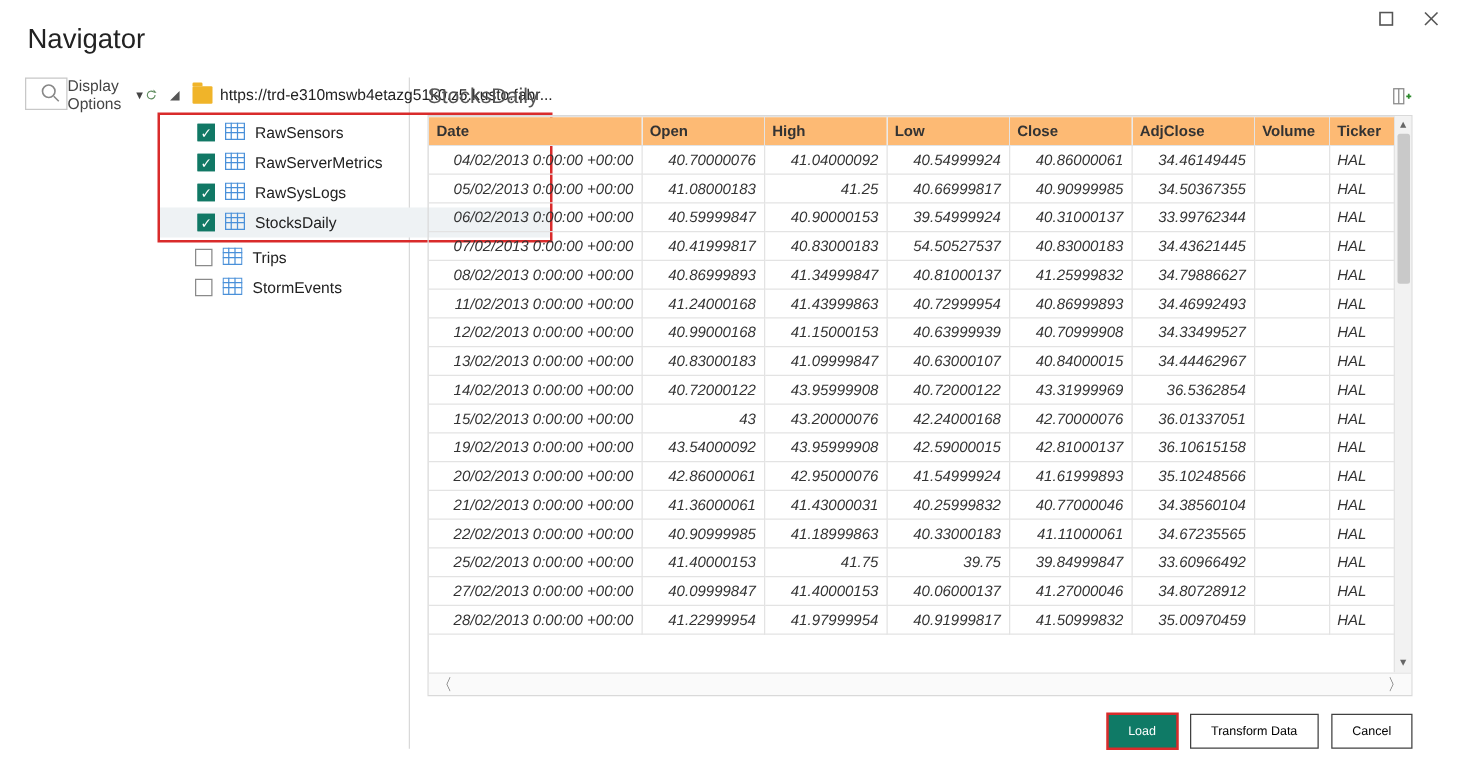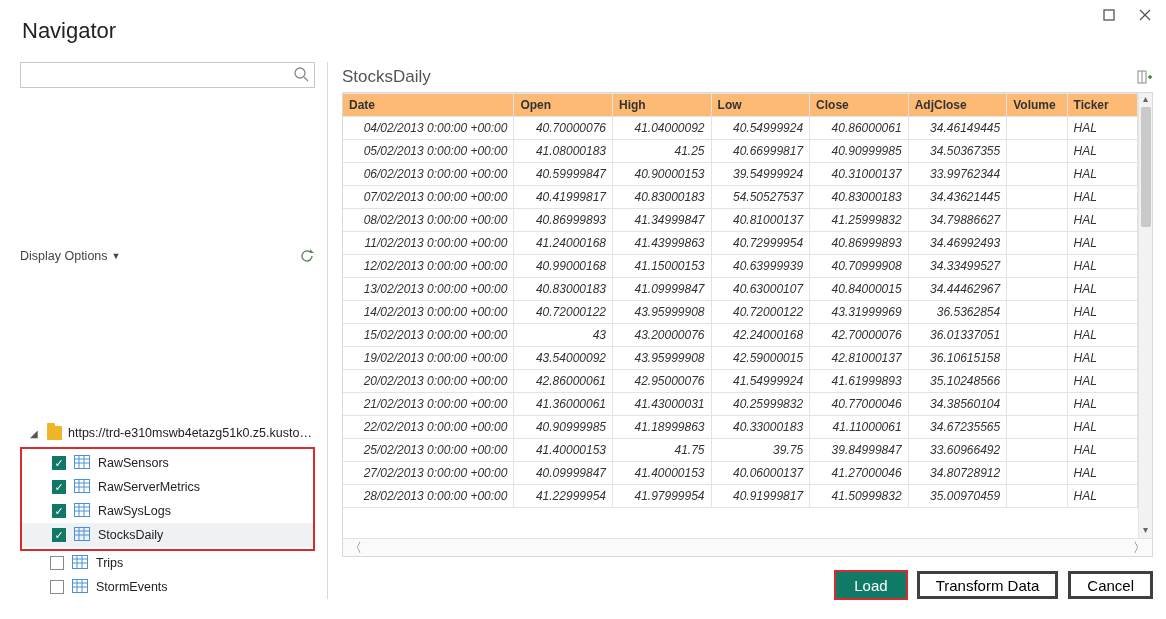--- a/index.html
+++ b/index.html
@@ -1,22 +1,22 @@
 <!DOCTYPE html>
 <html><head>
 <meta charset="utf-8">
 <style>
   * { box-sizing: border-box; font-family: "Segoe UI", Arial, sans-serif; }
   body { margin: 0; background: #fff; color: #222; font-size: 13px; }
-  .window { width: 1166px; height: 619px; position: relative; display: flex; flex-direction: column; padding: 0 13px 20px 20px; }
+  .window { width: 1166px; height: 619px; position: relative; display: flex; flex-direction: column; padding: 0 36px 20px 20px; }
   .window-controls { position: absolute; top: 4px; right: 10px; display: flex; gap: 14px; }
   .window-controls span { width: 22px; height: 22px; display: inline-flex; align-items: center; justify-content: center; color: #444; }
   .title { font-size: 22px; font-weight: 400; margin: 18px 0 18px 2px; }
   .main { display: flex; flex: 1; min-height: 0; }
-  .left { width: 308px; display: flex; flex-direction: column; border-right: 1px solid #d9d9d9; padding-right: 12px; justify-content: space-between; }
+  .left { width: 308px; display: flex; flex-direction: row; border-right: 1px solid #d9d9d9; padding-right: 12px; }
   .search-wrap { position: relative; margin-bottom: 4px; }
   .search { width: 100%; height: 26px; border: 1px solid #c8c8c8; padding: 2px 26px 2px 6px; font-size: 13px; font-style: italic; color: #888; }
   .search-icon { position: absolute; right: 6px; top: 4px; width: 16px; height: 16px; }
   .display-row { display: flex; align-items: center; justify-content: space-between; height: 28px; font-size: 12.5px; color: #444; }
   .display-left { display: flex; align-items: center; gap: 4px; cursor: pointer; }
   .refresh-icon { width: 16px; height: 16px; cursor: pointer; }
   .tree { margin-top: 2px; }
   .tree-node { display: flex; align-items: center; gap: 6px; height: 24px; font-size: 12.5px; overflow: hidden; white-space: nowrap; padding-left: 10px; }
   .tree-toggle { width: 12px; font-size: 10px; color: #555; }
   .folder-icon { width: 16px; height: 14px; background: #f0b429; border-radius: 1px; display:inline-block; position: relative; }
@@ -43,21 +43,21 @@
   col.c1, col.c2, col.c3, col.c4, col.c5 { width: 98px; }
   col.c6 { width: 60px; }
   col.c7 { width: 70px; }
   .hscroll-row { height: 18px; border-top: 1px solid #e3e3e3; display: flex; align-items: center; justify-content: space-between; padding: 0 6px; color: #666; background:#fafafa; }
   .vbar { width: 14px; background: #f2f2f2; border-left: 1px solid #e3e3e3; display: flex; flex-direction: column; align-items: center; }
   .vbar .arrow { height: 14px; font-size: 10px; color: #666; }
   .vbar .thumb { width: 10px; flex: 0 0 120px; background: #c9c9c9; border-radius: 2px; }
   .vbar .track { flex: 1; }
   .grid-body { display: flex; flex: 1; min-height: 0; }
   .footer { display: flex; justify-content: flex-end; gap: 10px; margin-top: 14px; }
-  .btn { height: 28px; padding: 0 16px; border: 3px solid #404040; background: #fff; font-size: 15px; cursor: pointer; }
+  .btn { height: 28px; padding: 0 16px; border: 1px solid #404040; background: #fff; font-size: 10px; cursor: pointer; }
   .btn-primary { background: #0f7a66; border-color: #0f7a66; color: #fff; outline: 2px solid #d92b2b; outline-offset: -1px; }
 </style>
 </head>
 <body>
 
 <div class="window">
   <div class="window-controls">
     <span>
       <svg width="12" height="12" viewBox="0 0 12 12">
           <rect x="1" y="1" width="10" height="10" fill="none" stroke="#555" stroke-width="1.3"></rect>

